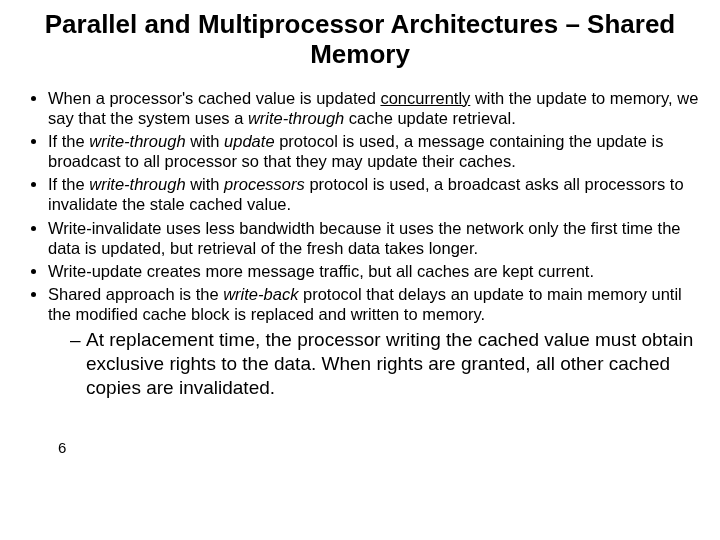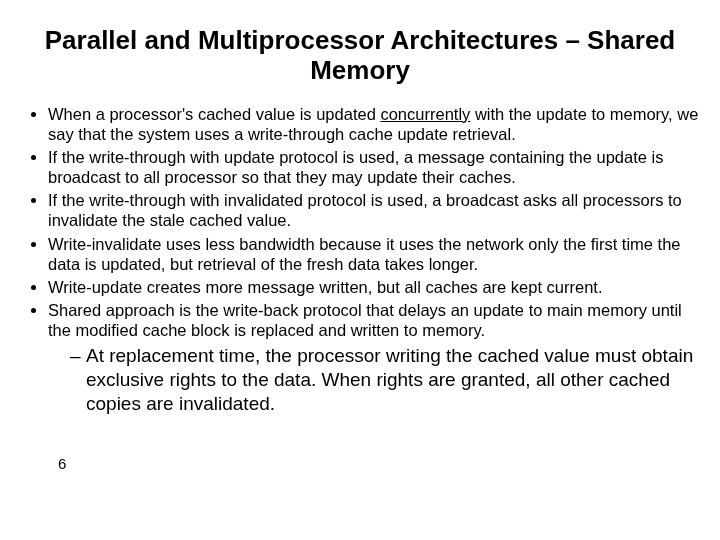--- a/index.html
+++ b/index.html
@@ -6,21 +6,21 @@
     margin: 0;
     padding: 0;
     width: 720px;
     height: 540px;
     background: #fff;
     font-family: Arial, Helvetica, sans-serif;
     color: #000;
     box-sizing: border-box;
   }
   .slide {
-    padding: 24px 18px 0 18px;
+    padding: 8px 18px 0 18px;
     box-sizing: border-box;
   }
   .title {
     font-size: 26px;
     font-weight: bold;
     text-align: center;
     line-height: 1.15;
     margin: 2px 0 18px 0;
   }
   ul.main {
@@ -43,43 +43,43 @@
     line-height: 1.25;
     position: relative;
     padding-left: 16px;
   }
   ul.sub > li::before {
     content: "–";
     position: absolute;
     left: 0;
   }
   .ul { text-decoration: underline; }
-  .it { }
+  .it { font-style: italic; }
   .pagenum {
     font-size: 15px;
     margin-top: 40px;
     margin-left: 40px;
   }
 </style>
 </head>
 <body>
 
 <div class="slide">
   <div class="title">Parallel and Multiprocessor Architectures – Shared Memory</div>
 
   <ul class="main">
     <li><span>When a processor's cached value is updated </span><span class="ul">concurrently</span><span> with the update to memory, we say that the system uses a </span><span class="it">write-through</span><span> cache update retrieval.</span></li>
 
     <li><span>If the </span><span class="it">write-through</span><span> with </span><span class="it">update</span><span> protocol is used, a message containing the update is broadcast to all processor so that they may update their caches.</span></li>
 
-    <li><span>If the </span><span class="it">write-through</span><span> with </span><span class="it">invalidated</span><span> protocol is used, a broadcast asks all processors to invalidate the stale cached value.</span></li>
+    <li><span>If the </span><span class="it">write-through</span><span> with </span><span class="it">processors</span><span> protocol is used, a broadcast asks all processors to invalidate the stale cached value.</span></li>
 
     <li>Write-invalidate uses less bandwidth because it uses the network only the first time the data is updated, but retrieval of the fresh data takes longer.</li>
 
-    <li>Write-update creates more message written, but all caches are kept current.</li>
+    <li>Write-update creates more message traffic, but all caches are kept current.</li>
 
     <li><span>Shared approach is the </span><span class="it">write-back</span><span> protocol that delays an update to main memory until the modified cache block is replaced and written to memory.</span>
       <ul class="sub">
         <li>At replacement time, the processor writing the cached value must obtain exclusive rights to the data. When rights are granted, all other cached copies are invalidated.</li>
       </ul>
     </li>
   </ul>
 
   <div class="pagenum">6</div>
 </div>

